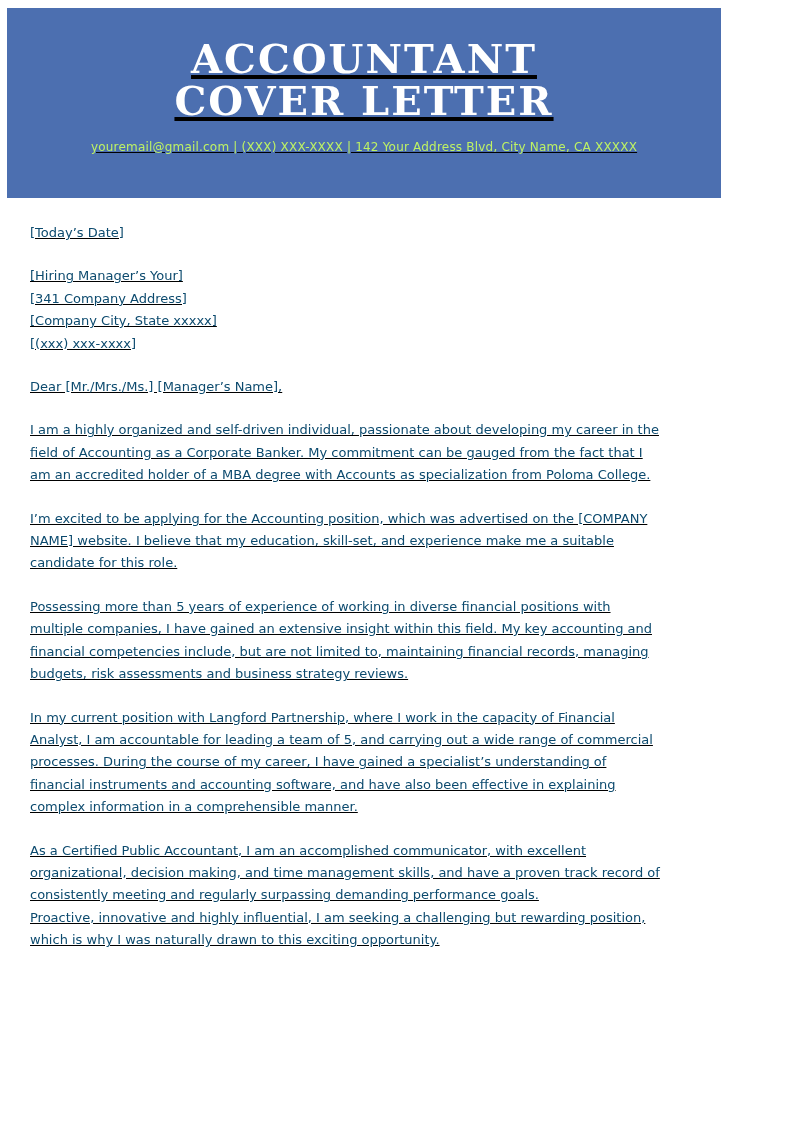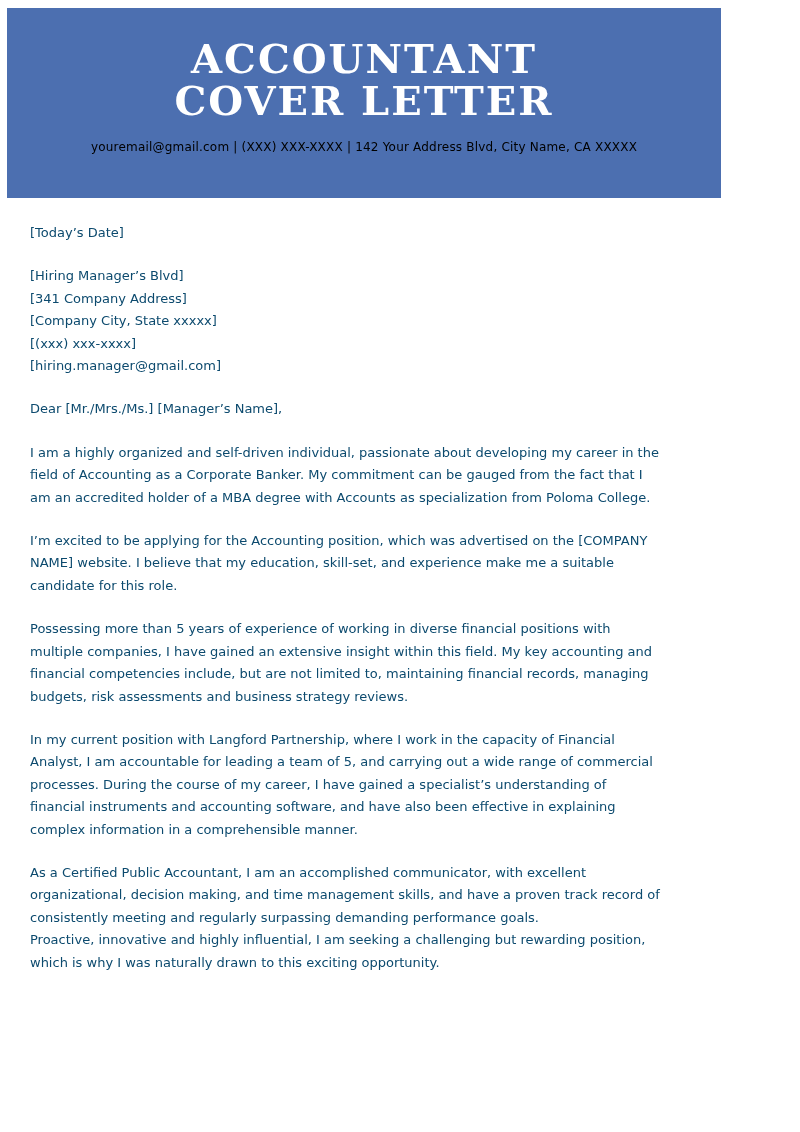--- a/index.html
+++ b/index.html
@@ -6,20 +6,21 @@
     margin: 0;
     padding: 0;
     background: #ffffff;
   }
   .page {
     position: relative;
     width: 728px;
     height: 1132px;
     background: #ffffff;
     overflow: hidden;
+    text-decoration: underline;
   }
   
   .banner {
     margin: 8px 7px 0 7px;
     height: 190px;
     background: #4c6fb0;
     text-align: center;
     color: #ffffff;
     box-sizing: border-box;
   }
@@ -34,21 +35,21 @@
   }
   .banner-title .title-line {
     display: block;
   }
   .banner-contact {
     margin-top: 17px;
     font-family: "DejaVu Sans", "Liberation Sans", sans-serif;
     font-size: 12px;
     line-height: 16px;
     letter-spacing: 0.2px;
-    color: #000000;
+    color: #bef264;
   }
   
   .letter {
     margin: 24px 30px 0 30px;
     font-family: "DejaVu Sans", "Liberation Sans", sans-serif;
     font-size: 13px;
     line-height: 22.4px;
     color: #0c4a6e;
   }
   .letter p {
@@ -75,25 +76,24 @@
       <span class="title-line">COVER LETTER</span>
     </h1>
     <div class="banner-contact">youremail@gmail.com | (XXX) XXX-XXXX | 142 Your Address Blvd, City Name, CA XXXXX</div>
   </header>
 
   <main class="letter">
 
     <p>[Today’s Date]</p>
 
     <div class="recipient-block">
-      <p>[Hiring Manager’s Blvd]</p>
+      <p>[Hiring Manager’s Your]</p>
       <p>[341 Company Address]</p>
       <p>[Company City, State xxxxx]</p>
       <p>[(xxx) xxx-xxxx]</p>
-      <p>[hiring.manager@gmail.com]</p>
     </div>
 
     <p>Dear [Mr./Mrs./Ms.] [Manager’s Name],</p>
 
     <p class="para">I am a highly organized and self-driven individual, passionate about developing my career in the
 field of Accounting as a Corporate Banker. My commitment can be gauged from the fact that I
 am an accredited holder of a MBA degree with Accounts as specialization from Poloma College.</p>
     <p class="para">I’m excited to be applying for the Accounting position, which was advertised on the [COMPANY
 NAME] website. I believe that my education, skill-set, and experience make me a suitable
 candidate for this role.</p>

